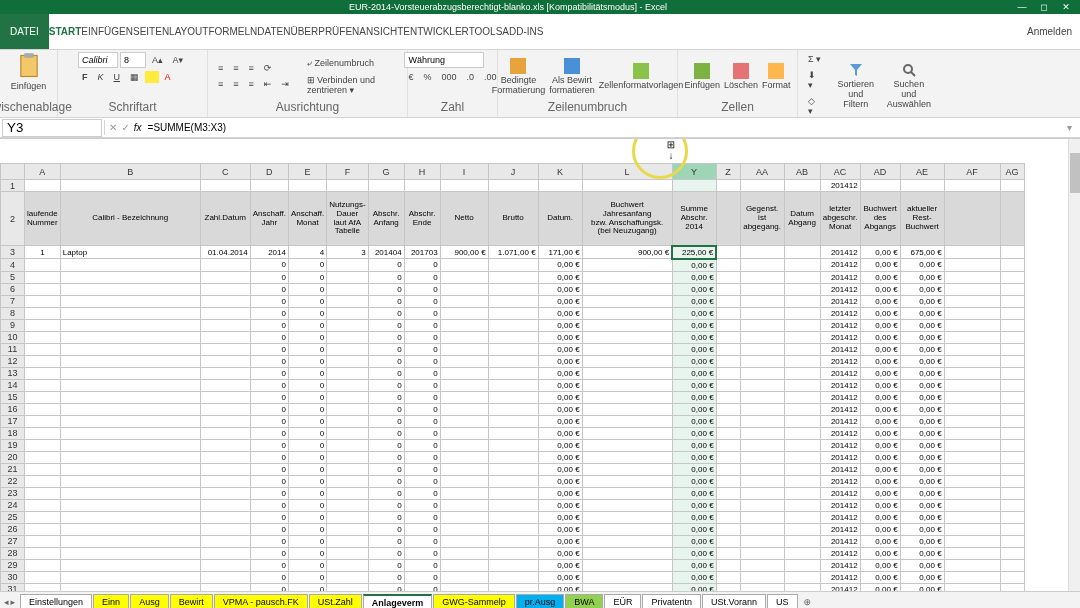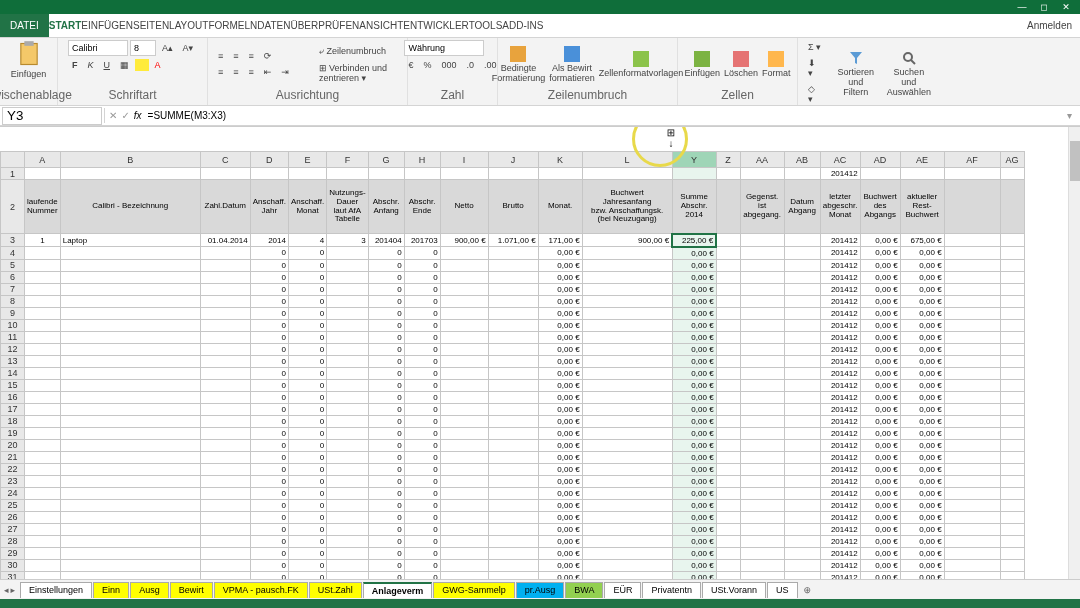--- a/index.html
+++ b/index.html
@@ -1,20 +1,20 @@
 <!DOCTYPE html>
 <html><head>
 <meta charset="utf-8">
 <style>
 *{box-sizing:border-box;margin:0;padding:0;font-family:'Segoe UI',Tahoma,sans-serif}
 body{background:#fff;font-size:10px;overflow:hidden;width:1080px;height:608px;position:relative}
 .titlebar{background:#0f6e3a;height:14px;color:#fff;font-size:9px;text-align:center;line-height:14px;padding:0 4px;display:flex;justify-content:space-between}
 .titlebar .wbtn{display:flex;gap:2px}
 .titlebar .wbtn span{width:20px;text-align:center}
-.menubar{background:#fff;height:24px;display:flex;align-items:center;border-bottom:1px solid #d4d4d4;font-size:10px}
+.menubar{background:#fff;height:36px;display:flex;align-items:center;border-bottom:1px solid #d4d4d4;font-size:10px}
 .menubar .file{background:#217346;color:#fff;padding:3px 10px;height:100%;display:flex;align-items:center}
 .menubar .tab{padding:3px 0;color:#444;text-transform:uppercase;cursor:pointer}
 .menubar .tab.active{color:#217346;font-weight:600}
 .menubar .login{margin-left:auto;padding:0 8px;color:#444}
 .ribbon{background:#f3f3f3;height:68px;border-bottom:1px solid #d4d4d4;display:flex;font-size:9px;color:#444}
 .rgroup{border-right:1px solid #e0e0e0;padding:2px 6px;display:flex;flex-direction:column;justify-content:space-between;align-items:center}
 .rgroup .lbl{font-size:12px;color:#666;text-align:center;margin-top:auto;padding-bottom:1px}
 .rgroup .top{display:flex;gap:4px;align-items:center;flex:1}
 .rgroup .col{display:flex;flex-direction:column;align-items:center;gap:1px;justify-content:center}
 .ic{width:16px;height:16px;display:inline-block}
@@ -53,20 +53,21 @@
 .stab.g{background:#92d050}
 .stab.act{background:#fff;border-top:2px solid #217346;font-weight:600}
 .status{height:19px;background:#217346}
 svg{display:block}
 </style>
 </head>
 <body>
 
 <div class="titlebar">
   <span></span>
+  <span>EUR-2014-Vorsteuerabzugsberechtigt-blanko.xls [Kompatibilitätsmodus] - Excel</span>
   <div class="wbtn">
     <span>—</span>
     <span>◻</span>
     <span>✕</span>
   </div>
 </div>
 
 <div class="menubar">
   <div class="file">DATEI</div>
   <div class="tab active">START</div>
@@ -88,21 +89,21 @@
           <rect x="5" y="3" width="14" height="18" fill="#f4c869" stroke="#b88a2e"></rect>
           <rect x="8" y="1" width="8" height="4" fill="#aaa"></rect>
         </svg>
       <span>Einfügen</span>
     </div>
     <div class="lbl">Zwischenablage</div>
   </div>
   <div class="rgroup" style="width:150px">
     <div class="fontbox">
       <div class="fontrow">
-        <input class="sel" style="width: 60px;" value="Calibri">
+        <input class="sel" style="width: 40px; font-style: italic;" value="Calibri">
         <input class="sel" style="width: 26px;" value="8">
         <span class="btn">A▴</span>
         <span class="btn">A▾</span>
       </div>
       <div class="fontrow">
         <span class="btn"><b>F</b></span>
         <span class="btn"><i>K</i></span>
         <span class="btn"><u>U</u></span>
         <span class="btn">▦</span>
         <span class="btn" style="background:#ffeb3b;width:14px;height:12px"></span>
@@ -121,21 +122,21 @@
           <span class="btn">⟳</span>
         </div>
         <div class="fontrow">
           <span class="btn">≡</span>
           <span class="btn">≡</span>
           <span class="btn">≡</span>
           <span class="btn">⇤</span>
           <span class="btn">⇥</span>
         </div>
       </div>
-      <div class="fontbox" style="margin-left:18px">
+      <div class="fontbox" style="margin-left:6px">
         <div class="fontrow">
             <span class="btn">⤶ <span>Zeilenumbruch</span></span>
           </div>
         <div class="fontrow">
             <span class="btn">⊞ <span>Verbinden und zentrieren</span> ▾</span>
           </div>
       </div>
     </div>
     <div class="lbl">Ausrichtung</div>
   </div>
@@ -330,21 +331,21 @@
           <td class="hdr2" style="height:54px;white-space:pre-line">Nutzungs-
 Dauer
 laut AfA
 Tabelle</td>
           <td class="hdr2" style="height:54px;white-space:pre-line">Abschr.
 Anfang</td>
           <td class="hdr2" style="height:54px;white-space:pre-line">Abschr.
 Ende</td>
           <td class="hdr2" style="height:54px;white-space:pre-line">Netto</td>
           <td class="hdr2" style="height:54px;white-space:pre-line">Brutto</td>
-          <td class="hdr2" style="height:54px;white-space:pre-line">Monat.</td>
+          <td class="hdr2" style="height:54px;white-space:pre-line">Datum.</td>
           <td class="hdr2" style="height:54px;white-space:pre-line">Buchwert
 Jahresanfang
 bzw. Anschaffungsk.
 (bei Neuzugang)</td>
           <td class="hdr2" style="height:54px;white-space:pre-line">Summe
 Abschr.
 2014</td>
           <td class="hdr2" style="height:54px;white-space:pre-line"></td>
           <td class="hdr2" style="height:54px;white-space:pre-line">Gegenst.
 ist

